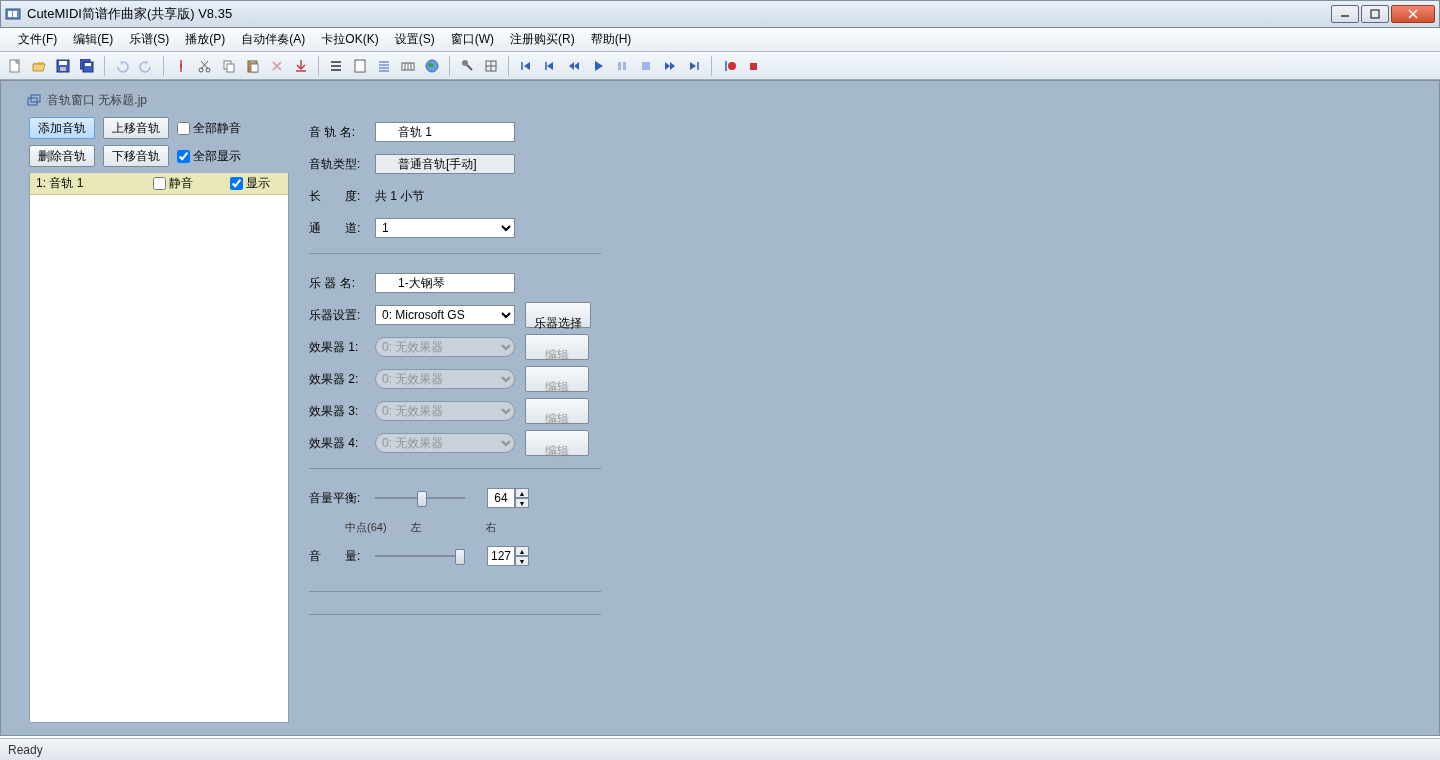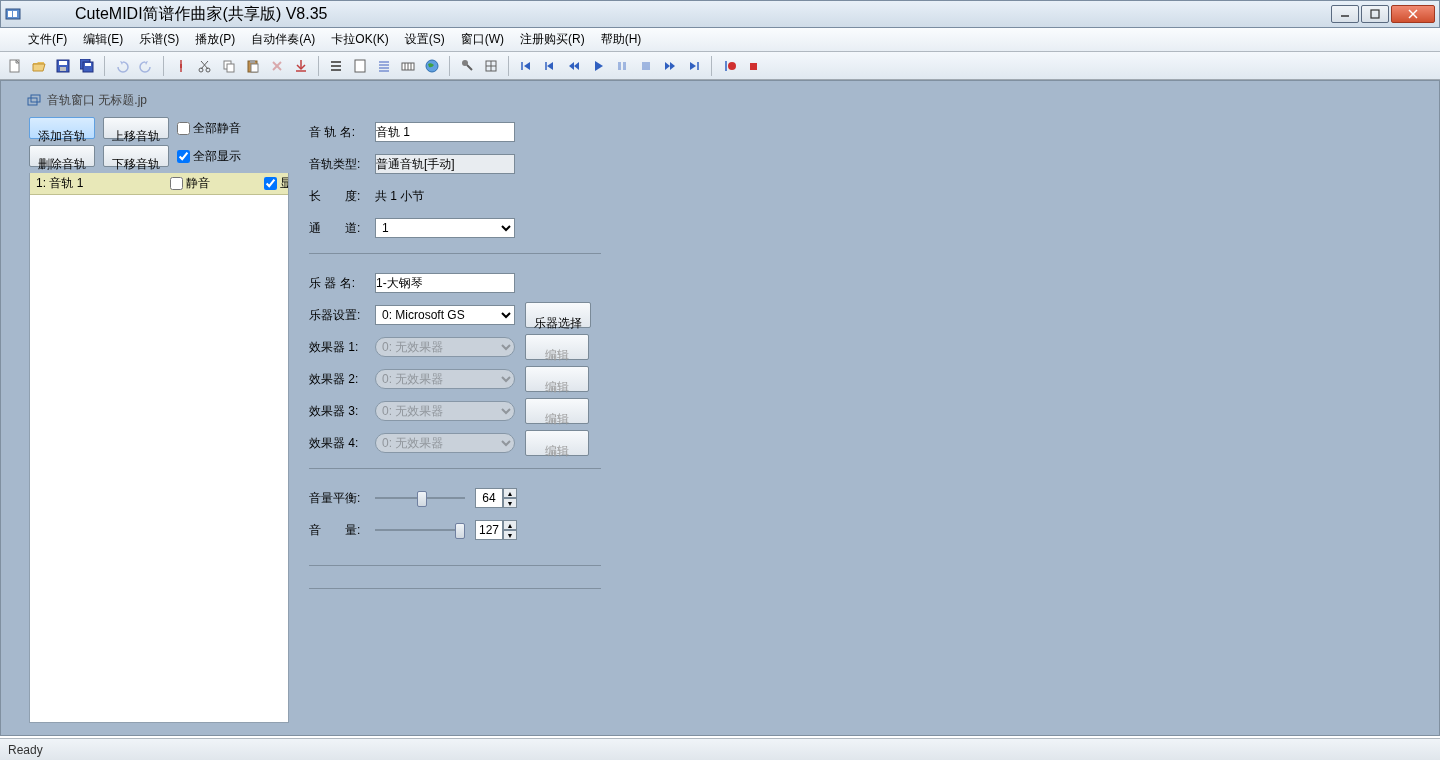--- a/index.html
+++ b/index.html
@@ -1,73 +1,73 @@
 <!DOCTYPE html>
 <html><head>
 <meta charset="utf-8">
 <style>
 * { box-sizing: border-box; margin: 0; padding: 0; font-family: "Microsoft YaHei", "SimSun", Arial, sans-serif; font-size: 12px; }
 body { background: #fff; width: 1440px; height: 760px; overflow: hidden; position: relative; }
 
 
 .titlebar { height: 28px; background: linear-gradient(#e8f0f8, #d0dce8); border: 1px solid #7a8ca0; display: flex; align-items: center; padding: 0 4px; }
 .titlebar .icon { width: 16px; height: 16px; margin-right: 6px; display:inline-block; }
-.titlebar .title { flex: 1; color: #000; font-size: 16px; margin-left: 48px; }
+.titlebar .title { flex: 1; color: #000; font-size: 13px; }
 .winbtns { display: flex; gap: 2px; }
 .winbtn { width: 28px; height: 18px; border: 1px solid #5a6a80; background: linear-gradient(#f0f4f8,#d8e0e8); border-radius: 2px; display:flex; align-items:center; justify-content:center; font-size:10px; color:#333; }
 .winbtn.close { background: linear-gradient(#f08870,#d05030); color:#fff; border-color:#a03820; width: 44px; }
 
 
-.menubar { height: 24px; background: linear-gradient(#fafcfe,#e8eef4); border-bottom: 1px solid #b0b8c0; display: flex; align-items: center; padding: 0 20px; }
+.menubar { height: 24px; background: linear-gradient(#fafcfe,#e8eef4); border-bottom: 1px solid #b0b8c0; display: flex; align-items: center; padding: 0 10px; }
 .menubar .mitem { padding: 2px 8px; color: #000; cursor: default; }
 
 
 .toolbar { height: 28px; background: linear-gradient(#f4f8fc,#e0e8f0); border-bottom: 1px solid #a0a8b0; display: flex; align-items: center; padding: 0 4px; gap: 2px; }
 .tbtn { width: 22px; height: 22px; display:flex; align-items:center; justify-content:center; border: 1px solid transparent; border-radius:2px; font-size:13px; cursor: default; }
 .tsep { width: 1px; height: 20px; background: #b0b8c0; margin: 0 4px; }
 .tbtn.disabled { opacity: 0.4; }
 
 
 .docarea { position:absolute; top:80px; left:0; right:0; bottom:24px; background: #a6b8cc; border: 1px solid #8090a0; }
 .childwin { position:absolute; top:8px; left:22px; right:6px; bottom:6px; background: #a6b8cc; }
 .childtitle { height: 22px; display:flex; align-items:center; padding: 0 4px; color:#404040; font-size:12px; }
 .childbody { position:absolute; top:22px; left:0; right:0; bottom:0; display:flex; }
 
 
 .leftpanel { width: 272px; background: #a6b8cc; padding: 6px; display:flex; flex-direction:column; gap:0; }
 .btnrow { display:flex; align-items:center; gap: 8px; margin-bottom: 6px; }
-.btn { height: 22px; padding: 8px 8px; background: linear-gradient(#f8fafc,#e0e6ec); border: 1px solid #7a8a98; border-radius:2px; font-size:12px; min-width:62px; text-align:center; line-height:20px; }
+.btn { height: 22px; padding: 0 8px; background: linear-gradient(#f8fafc,#e0e6ec); border: 1px solid #7a8a98; border-radius:2px; font-size:12px; min-width:62px; text-align:center; line-height:20px; }
 .btn.primary { background: linear-gradient(#d8ecff,#b8dcff); border-color:#60a0e0; }
 .chk { display:flex; align-items:center; gap:3px; font-size:12px; }
 .chk input { width:13px; height:13px; }
 .listheader { height: 22px; background: linear-gradient(#f0f4f8,#dce4ec); border: 1px solid #90a0b0; display:flex; align-items:center; padding: 0 6px; font-size:12px; }
 .tracklist { flex:1; background:#fff; border:1px solid #90a0b0; border-top:none; overflow:auto; }
-.trackitem { height:22px; background:#e8e8b8; border-bottom:1px solid #c0c090; display:flex; align-items:center; padding:0 6px; gap:34px; font-size:12px; }
+.trackitem { height:22px; background:#e8e8b8; border-bottom:1px solid #c0c090; display:flex; align-items:center; padding:0 6px; gap:17px; font-size:12px; }
 .trackitem .tn { flex:0 0 80px; }
 .trackitem .chk { flex:0 0 auto;padding-left:20px; }
 
 
 .rightpanel { flex:1; background:#a6b8cc; padding: 10px 14px; position:relative; }
 .formgroup { display:flex; flex-direction:column; gap: 10px; }
 .row { display:flex; align-items:center; gap: 10px; height:22px; }
 .lbl2 { width: 56px; color:#000; font-size:12px; }
-.txt { height:20px; background:#fff; border:1px solid #7a8a98; padding:0 0; font-size:12px; width:140px; }
+.txt { height:20px; background:#fff; border:1px solid #7a8a98; padding:0 22px; font-size:12px; width:140px; }
 .txt.wide { width:140px; }
 .txt.ro { background:#e8ecf0; }
 .sel { height:20px; background:#fff; border:1px solid #7a8a98; font-size:12px; width:140px; padding:0 2px; }
 .sel.disabled { background:#d8dce0; color:#888;border-radius:10px; }
 .val { font-size:12px; color:#000; }
 .hr { height:1px; background:#8090a0; margin: 4px 0 8px 0; width: 292px; }
 .sbtn { height:22px; padding:12px 8px; background: linear-gradient(#f8fafc,#e0e6ec); border:1px solid #7a8a98; border-radius:2px; font-size:12px; min-width:64px; text-align:center; }
 .sbtn.disabled { color:#999; }
 .slider { width: 90px; height: 20px; position:relative; display:inline-block; }
 .slider .track { position:absolute; top:9px; left:0; right:0; height:2px; background:#8090a0; }
 .slider .thumb { position:absolute; top:3px; width:10px; height:16px; background:linear-gradient(#f0f4f8,#d0d8e0); border:1px solid #7080a0; border-radius:2px; }
 .spin { display:inline-flex; }
-.spin input { width:28px; height:20px; border:1px solid #7a8a98; text-align:center; font-size:12px; }
+.spin input { width:28px; height:20px; border:1px solid #7a8a98; text-align:center; font-size:12px;margin-left:12px; }
 .spinbtns { display:flex; flex-direction:column; }
 .spinbtns button { width:14px; height:10px; font-size:7px; line-height:7px; border:1px solid #7a8a98; background:#e8ecf0; padding:0; }
 .sublbl { font-size:11px; color:#333; }
 
 
 .statusbar { position:absolute; bottom:0; left:0; right:0; height:22px; background:linear-gradient(#f0f4f8,#e0e6ec); border-top:1px solid #b0b8c0; display:flex; align-items:center; padding:0 8px; font-size:12px; color:#333; }
 
 svg { display:block; }
 </style>
 </head>
@@ -407,20 +407,28 @@
                 <span class="thumb" style="left:42px;"></span>
               </span>
             <span class="spin">
                 <input value="64" style="">
                 <span class="spinbtns">
                   <button>▲</button>
                   <button>▼</button>
                 </span>
               </span>
           </div>
+          <div class="row" style="height:16px;">
+            <span style="width:26px;"></span>
+            <span class="sublbl">中点(64)</span>
+            <span style="width:4px;"></span>
+            <span class="sublbl">左</span>
+            <span style="width:44px;"></span>
+            <span class="sublbl">右</span>
+          </div>
           <div class="row">
             <span class="lbl2">音　　量:</span>
             <span class="slider">
                 <span class="track"></span>
                 <span class="thumb" style="left:80px;"></span>
               </span>
             <span class="spin">
                 <input value="127" style="">
                 <span class="spinbtns">
                   <button>▲</button>

